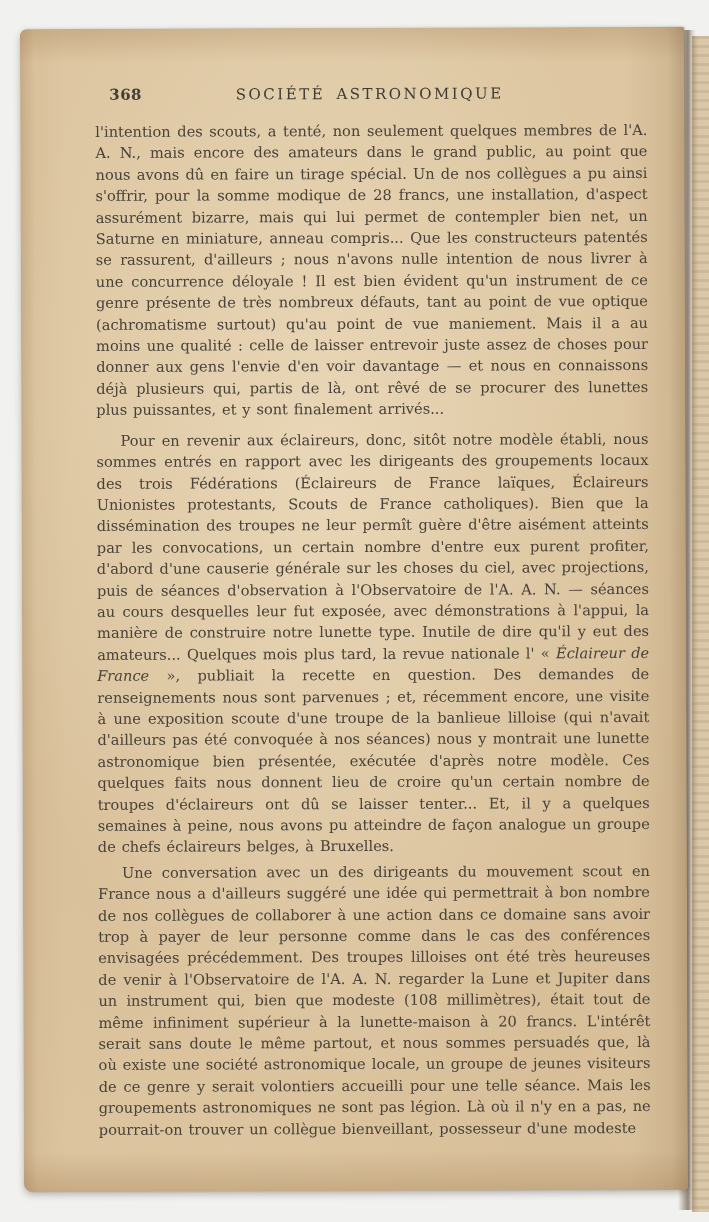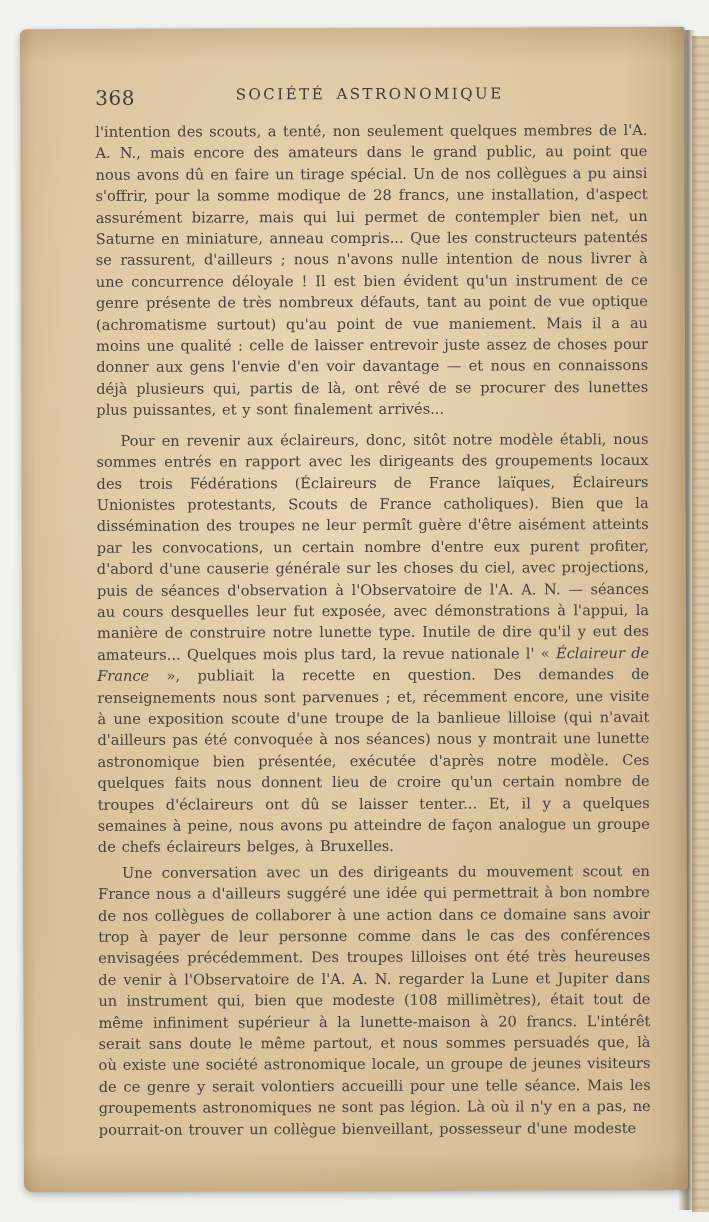--- a/index.html
+++ b/index.html
@@ -43,22 +43,22 @@
       linear-gradient(to top, rgba(150,112,70,0.30) 0, rgba(0,0,0,0) 40px),
       #ddc6a1;
     box-shadow:0 3px 7px rgba(60,50,35,0.30), 1px 0 2px rgba(60,50,35,0.18);
   }
 
   .page-header{
     position:absolute;top:57px;left:75px;right:40px;height:22px;
     color:#433d35;
   }
   .folio{
-    position:absolute;left:0;top:0;
-    font-size:20px;letter-spacing:0.5px;
+    position:absolute;left:14px;top:0;
+    font-size:15px;letter-spacing:0.5px;font-weight:bold;
   }
   .running-title{
     position:absolute;left:0;right:0;top:0;text-align:center;
     font-size:15px;letter-spacing:2.5px;word-spacing:4px;color:#3f3a32;
   }
 
   .text-block{
     position:absolute;top:92px;left:75px;width:552px;
     font-size:14.6px;line-height:21.4px;
     text-align:justify;color:#474139;

